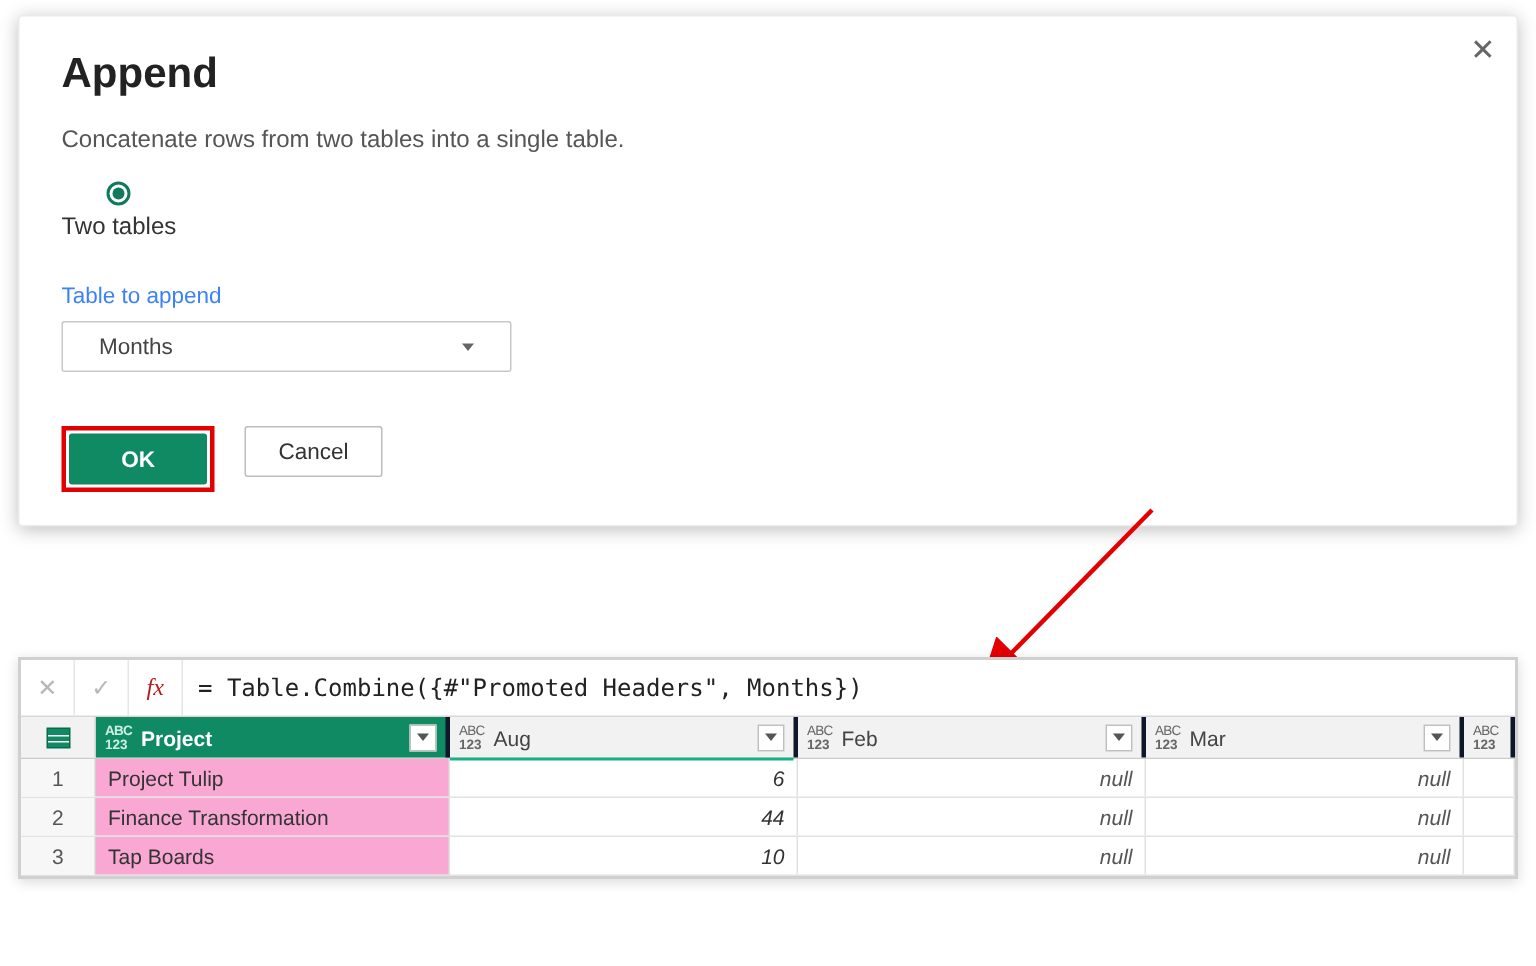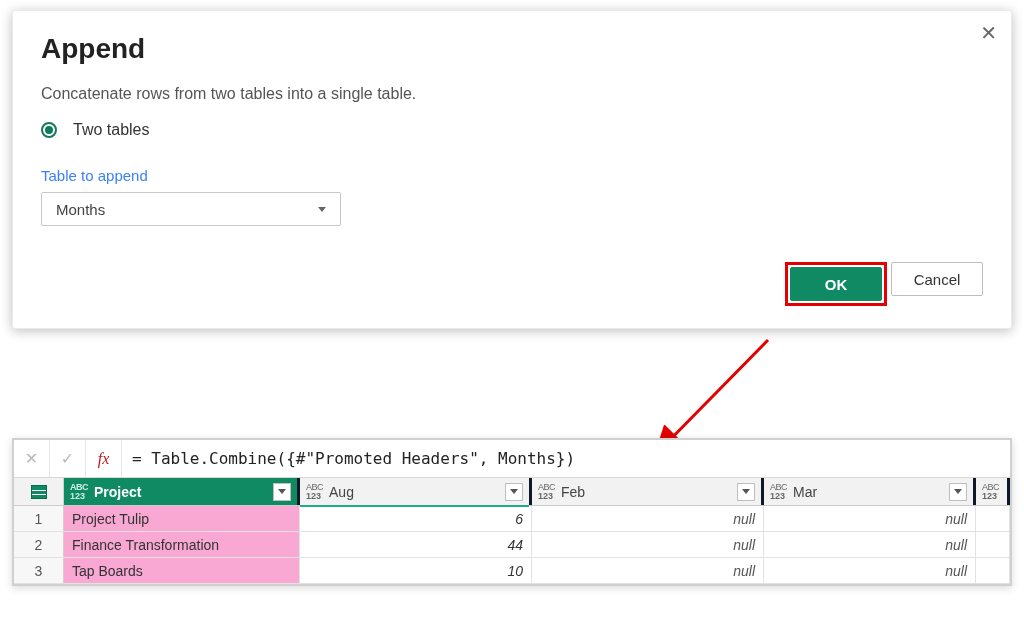--- a/index.html
+++ b/index.html
@@ -40,21 +40,21 @@
     margin-bottom: 18px;
   }
   .radio-row {
     display: flex;
     gap: 28px;
     align-items: center;
     margin-bottom: 28px;
     font-size: 16px;
     color: #333;
   }
-  .radio-opt { display: flex; align-items: center; gap: 16px; cursor: pointer; }
+  .radio-opt { display: flex; align-items: center; gap: 6px; cursor: pointer; flex-direction: column; }
   .radio-circle {
     width: 16px; height: 16px;
     border: 2px solid #999;
     border-radius: 50%;
     display: flex; align-items: center; justify-content: center;
   }
   .radio-circle.selected { border-color: #0f7b5c; }
   .radio-dot {
     width: 8px; height: 8px; border-radius: 50%;
     background: #0f7b5c;
@@ -65,36 +65,35 @@
     margin-bottom: 8px;
   }
   .select-box {
     width: 300px;
     height: 34px;
     border: 1px solid #c8c8c8;
     border-radius: 2px;
     display: flex;
     align-items: center;
     justify-content: space-between;
-    padding: 0 14px;
+    padding: 0 24px;
     color: #444;
     font-size: 15px;
     cursor: pointer;
     background: #fff;
   }
   .caret-down {
     width: 0; height: 0;
     border-left: 4px solid transparent;
     border-right: 4px solid transparent;
     border-top: 5px solid #666;
   }
   .btn-row {
     display: flex;
-    justify-content: flex-end;
-    gap: 4px;
+    gap: 20px;
     margin-top: 36px;
   }
   .btn {
     min-width: 92px;
     height: 34px;
     border: 1px solid #bdbdbd;
     background: #fff;
     border-radius: 2px;
     font-size: 15px;
     display: flex; align-items: center; justify-content: center;

